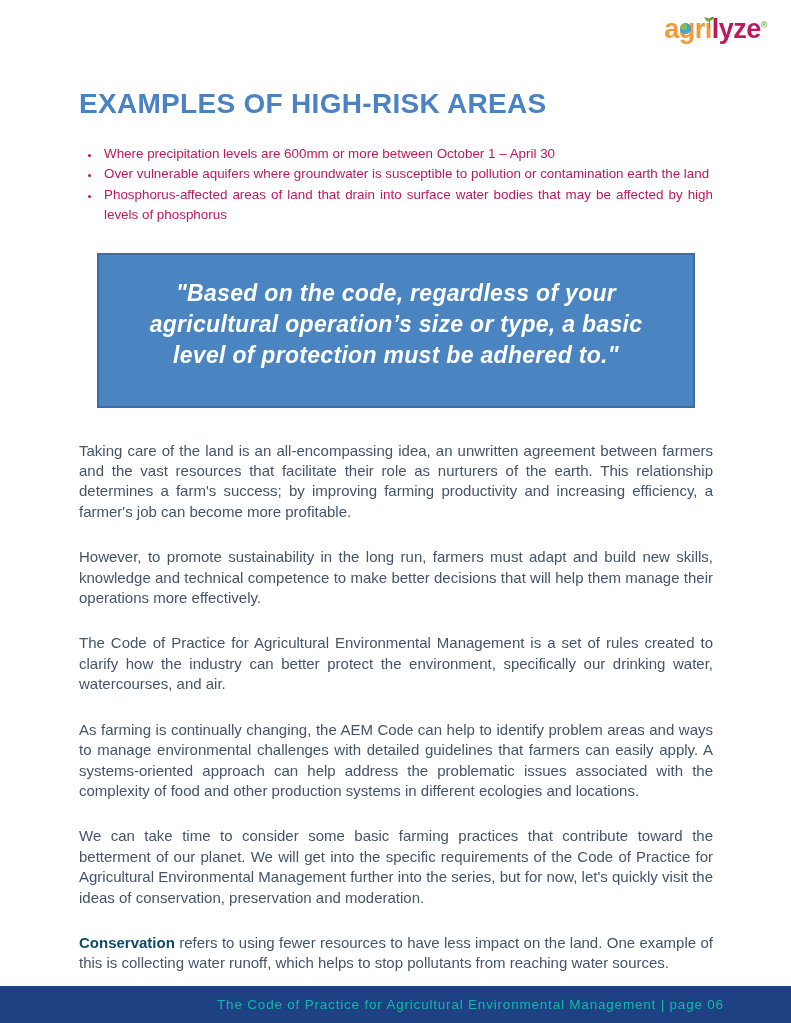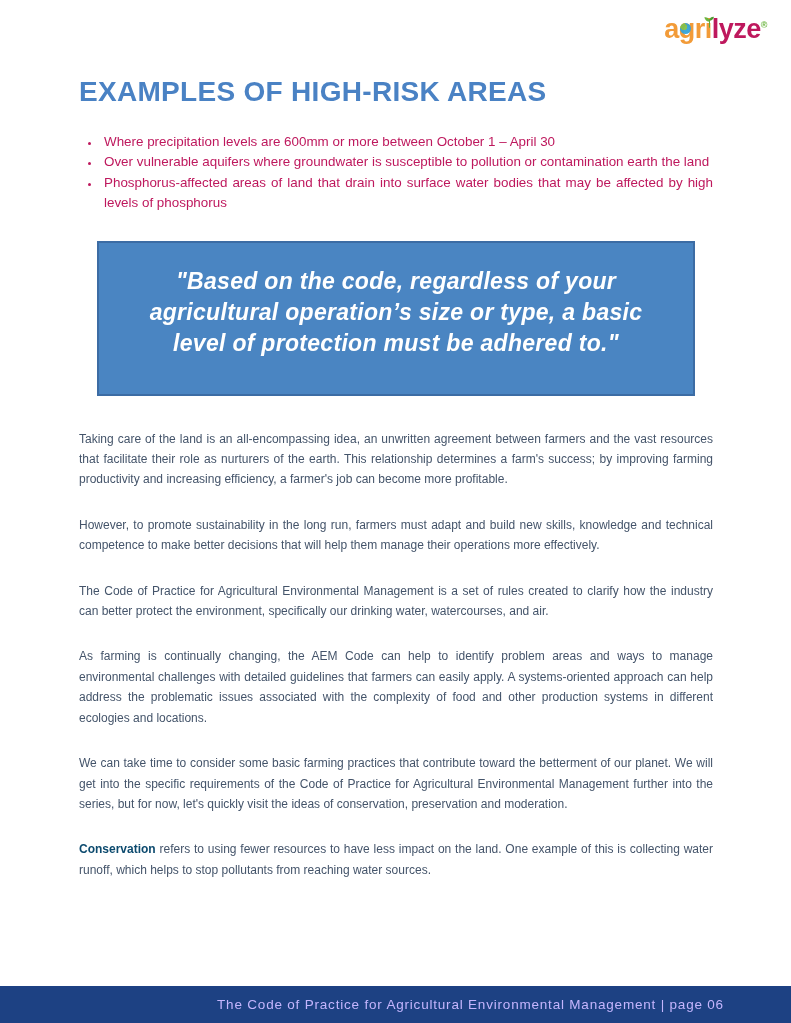--- a/index.html
+++ b/index.html
@@ -50,21 +50,21 @@
   }
   .logo-lyze { color: #be185d; }
   .logo-reg {
     color: #6AB43E;
     font-size: 9px;
     vertical-align: super;
     font-weight: bold;
   }
   
   .content {
-    padding: 4px 78px 0 79px;
+    padding: 16px 78px 0 79px;
   }
   h1.title {
     margin: 0;
     padding-top: 72px;
     font-size: 28px;
     font-weight: bold;
     letter-spacing: 0.3px;
     color: #4A82C4;
   }
   ul.bullets {
@@ -99,42 +99,42 @@
     font-size: 23px;
     font-weight: bold;
     font-style: italic;
     line-height: 31px;
     text-align: center;
     letter-spacing: 0.3px;
   }
   p.body {
     margin: 25px 0 0 0;
     color: #44546A;
-    font-size: 12px;
+    font-size: 15px;
     line-height: 20.4px;
     text-align: justify;
   }
   p.body.first-after-quote { margin-top: 33px; }
   p.body strong { font-weight: bold; color: #0c4a6e; }
   
   .footer {
     position: absolute;
     left: 0;
     bottom: 0;
     width: 100%;
     height: 37px;
     background: #1D4183;
     box-sizing: border-box;
     display: flex;
     align-items: center;
     justify-content: center;
     padding-left: 150px;
   }
   .footer span {
-    color: #c4b5fd;
+    color: #14b8a6;
     font-size: 13.5px;
     letter-spacing: 0.8px;
     white-space: nowrap;
   }
 </style>
 </head>
 <body>
 
 <div class="page">
 

